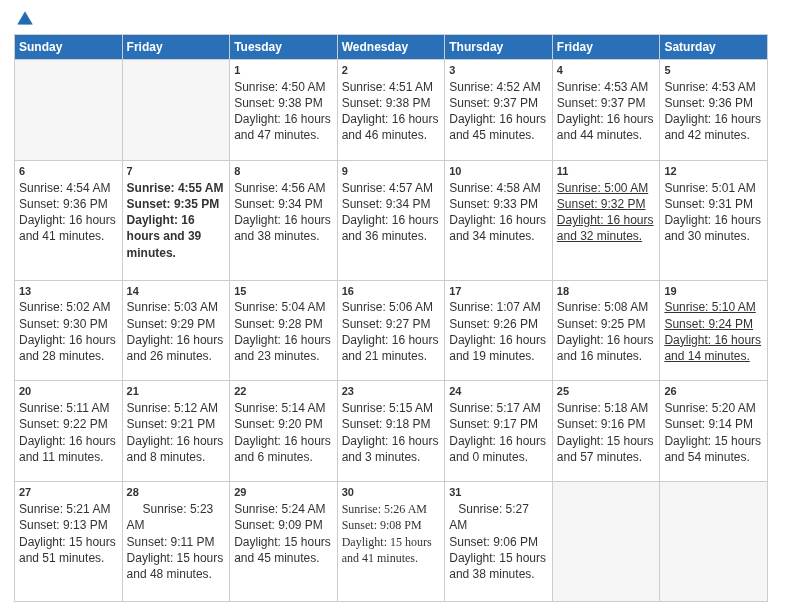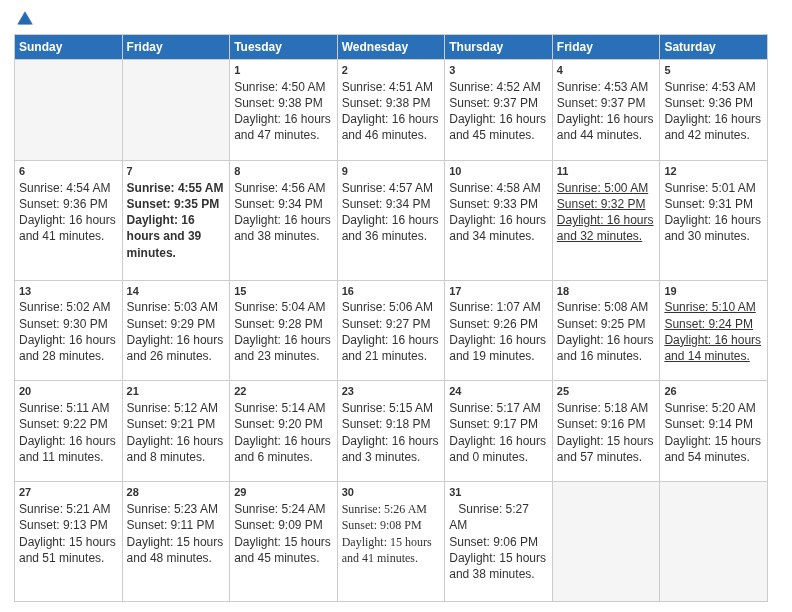--- a/index.html
+++ b/index.html
@@ -217,21 +217,21 @@
 Sunset: 9:16 PM
 Daylight: 15 hours and 57 minutes.</span></td>
           <td><span class="day-number">26</span><span class="day-info" style="white-space: pre-line;">Sunrise: 5:20 AM
 Sunset: 9:14 PM
 Daylight: 15 hours and 54 minutes.</span></td>
         </tr>
         <tr>
           <td><span class="day-number">27</span><span class="day-info" style="white-space: pre-line;">Sunrise: 5:21 AM
 Sunset: 9:13 PM
 Daylight: 15 hours and 51 minutes.</span></td>
-          <td><span class="day-number">28</span><span class="day-info" style="white-space: pre-line;">Sunrise: 5:23 AM
+          <td><span class="day-number">28</span><span class="day-info" style="white-space: pre-line; margin-left: 16px;">Sunrise: 5:23 AM
 Sunset: 9:11 PM
 Daylight: 15 hours and 48 minutes.</span></td>
           <td><span class="day-number">29</span><span class="day-info" style="white-space: pre-line;">Sunrise: 5:24 AM
 Sunset: 9:09 PM
 Daylight: 15 hours and 45 minutes.</span></td>
           <td><span class="day-number">30</span><span class="day-info" style="white-space: pre-line; font-family: Liberation Serif, serif;">Sunrise: 5:26 AM
 Sunset: 9:08 PM
 Daylight: 15 hours and 41 minutes.</span></td>
           <td><span class="day-number">31</span><span class="day-info" style="white-space: pre-line; margin-left: 9px;">Sunrise: 5:27 AM
 Sunset: 9:06 PM

